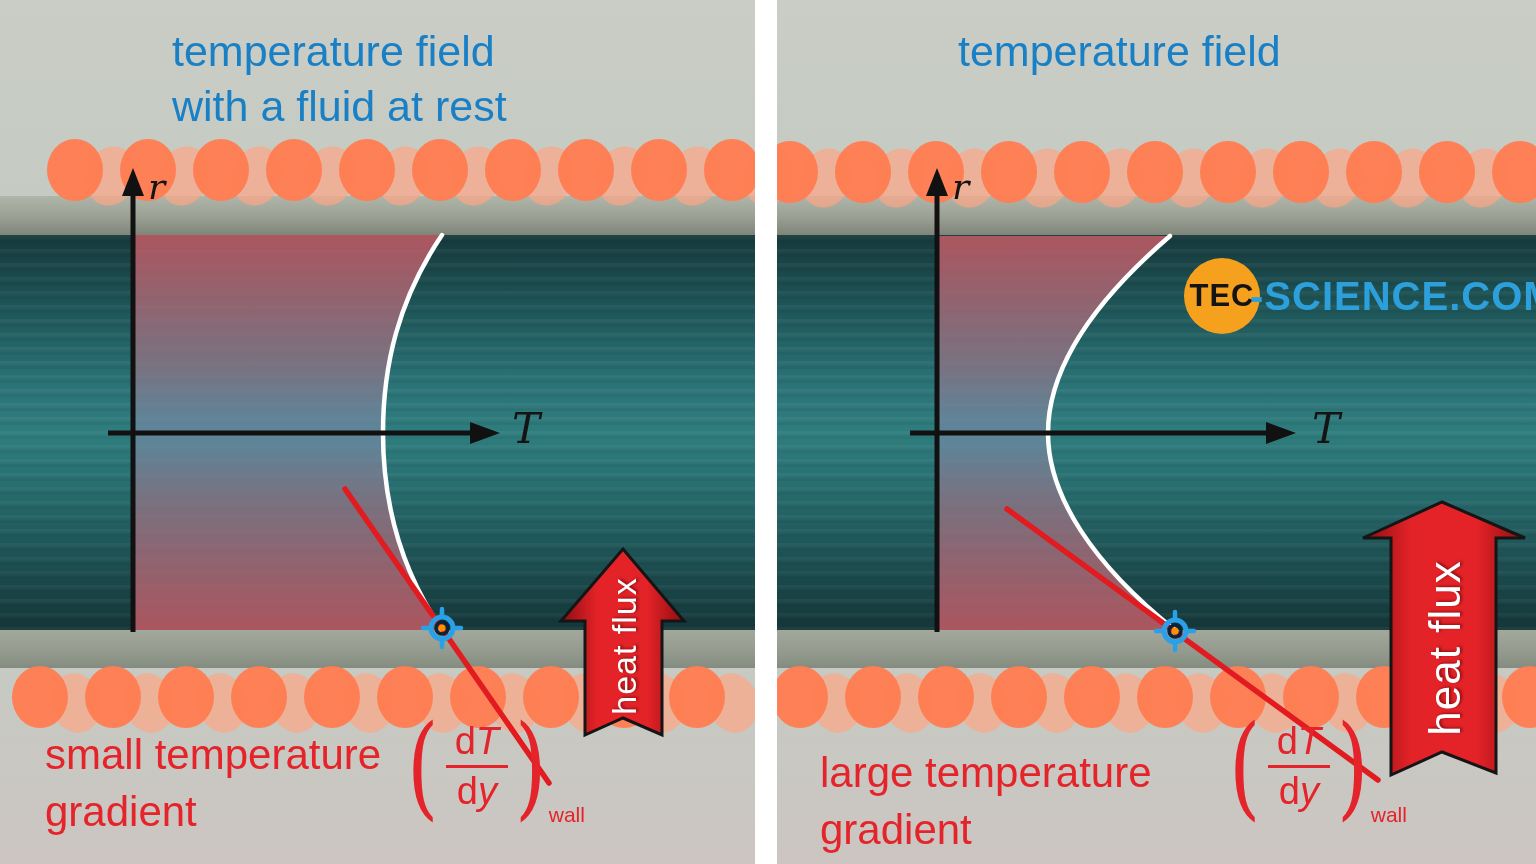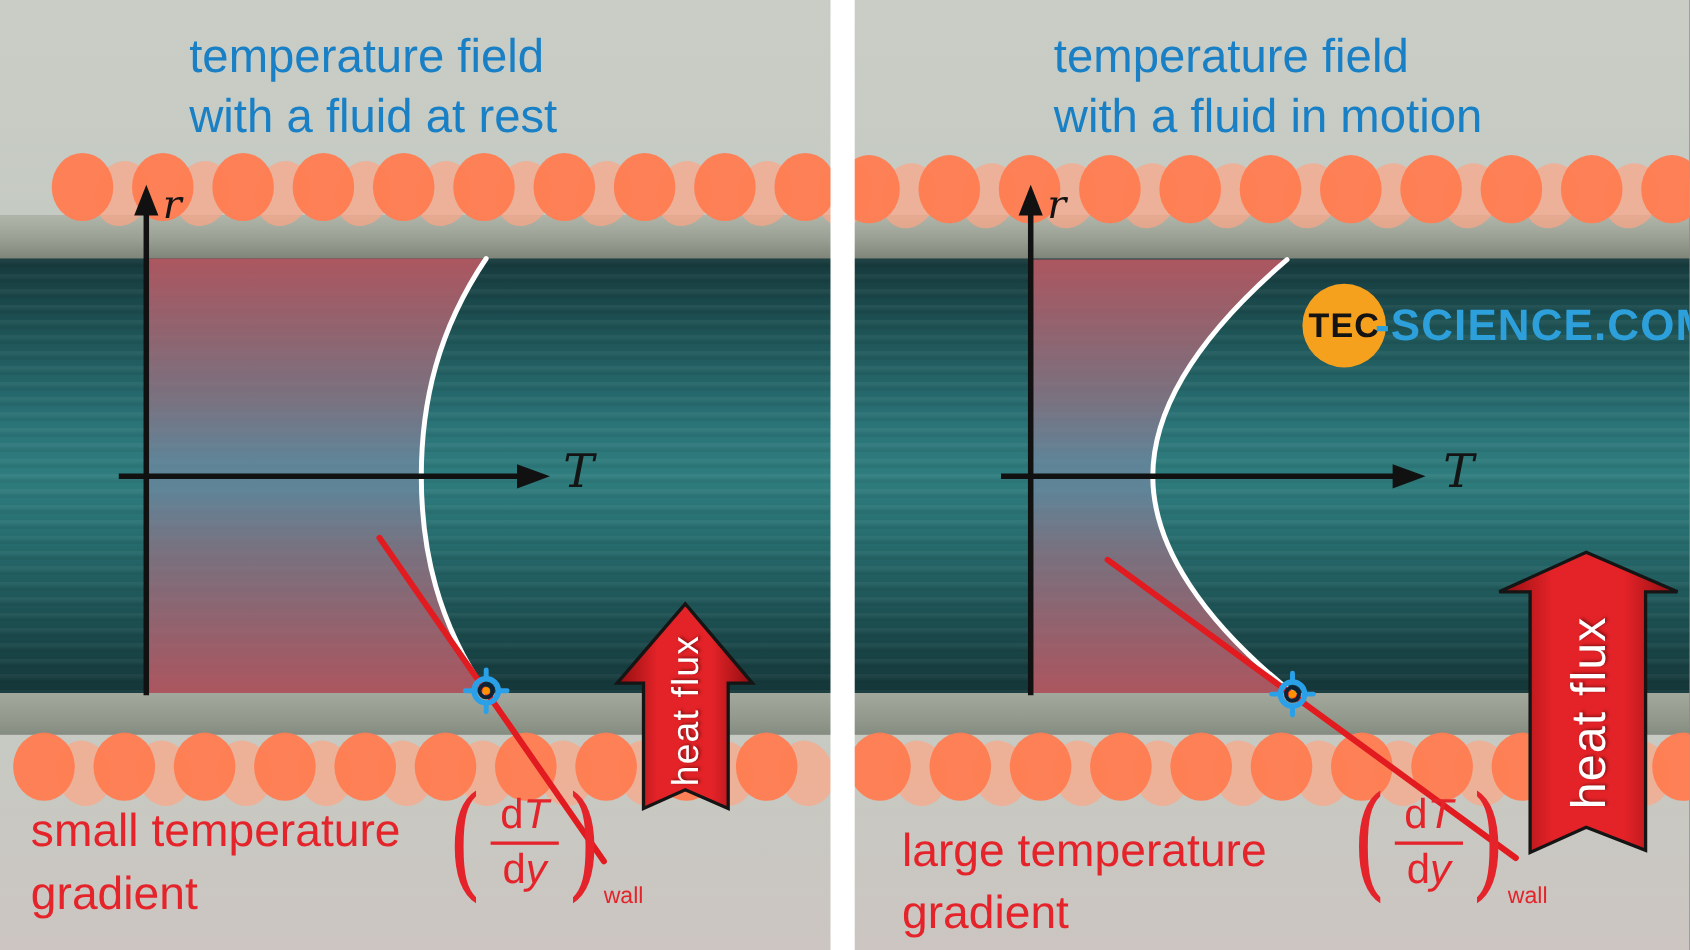--- a/index.html
+++ b/index.html
@@ -213,38 +213,37 @@
     </svg>
 
   <div class="divider"></div>
 
   <div class="txt panel-title" style="left:172px;top:24px;">
     <div>temperature field</div>
     <div>with a fluid at rest</div>
   </div>
   <div class="txt axis-label axis-r" style="left:148px;top:166px;">r</div>
   <div class="txt axis-label axis-t" style="left:512px;top:404px;">T</div>
-  <div class="txt caption" style="left:28px;top:726px;">
+  <div class="txt caption" style="left:45px;top:726px;">
     <div>small temperature</div>
     <div>gradient</div>
   </div>
   <div class="txt heat-flux-label hf-left" style="left:624px;top:646px;">heat flux</div>
   <div class="txt formula" style="left:401px;top:716px;">
     <span class="paren">(</span>
     <span class="frac">
       <span class="num"><span>d</span><span class="it">T</span></span>
       <span class="den"><span>d</span><span class="it">y</span></span>
     </span>
     <span class="paren">)</span>
     <span class="wall-sub">wall</span>
   </div>
 
   <div class="txt panel-title" style="left:958px;top:24px;">
     <div>temperature field</div>
-    <div>with a fluid in motion</div>
   </div>
   <div class="txt axis-label axis-r" style="left:952px;top:166px;">r</div>
   <div class="txt axis-label axis-t" style="left:1312px;top:404px;">T</div>
   <div class="txt caption" style="left:820px;top:744px;">
     <div>large temperature</div>
     <div>gradient</div>
   </div>
   <div class="txt heat-flux-label hf-right" style="left:1445px;top:648px;">heat flux</div>
   <div class="txt formula" style="left:1223px;top:716px;">
     <span class="paren">(</span>

